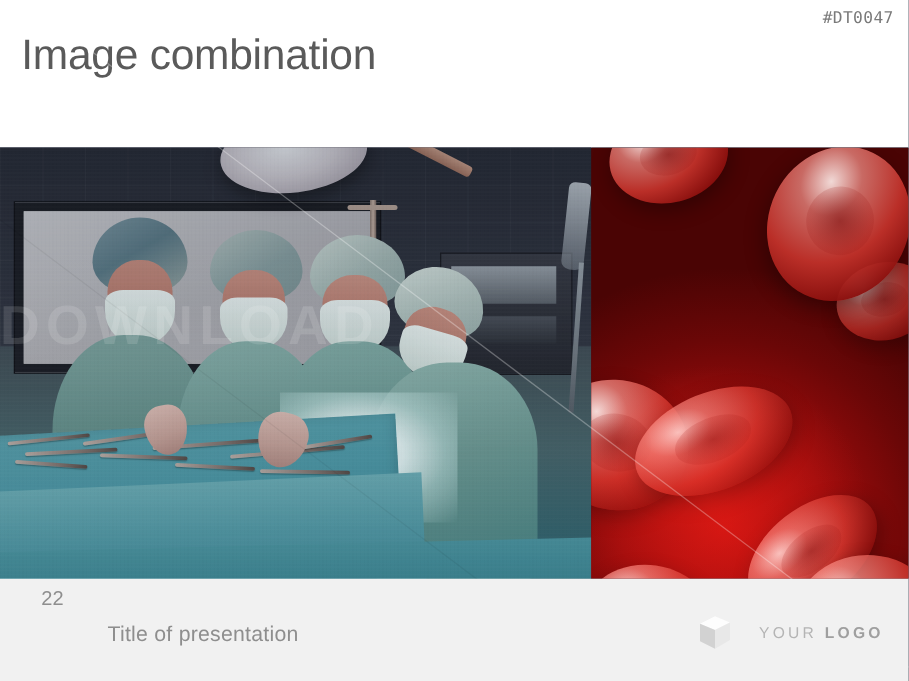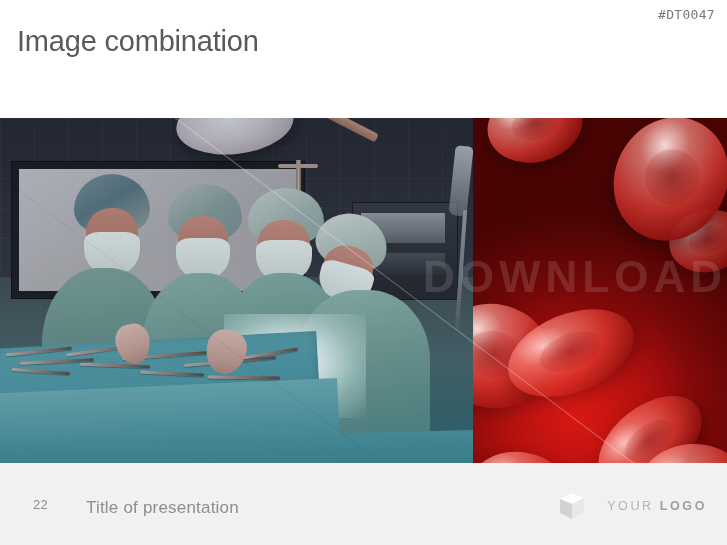--- a/index.html
+++ b/index.html
@@ -26,21 +26,21 @@
     position:absolute;
     right:12px; top:7px;
     font-size:13px;
     letter-spacing:.3px;
     color:#7a7a7a;
     font-family:"DejaVu Sans Mono","Liberation Mono",monospace;
   }
   .title{
     position:absolute;
     left:17px; top:26px;
-    font-size:29px;
+    font-size:34px;
     font-weight:400;
     color:#5a5a5a;
     letter-spacing:-0.2px;
     line-height:1.1;
     white-space:nowrap;
   }
   .subheadline{
     position:absolute;
     left:18px; top:70px;
     font-size:17px;
@@ -319,22 +319,22 @@
 
   
   .footer{
     position:absolute;
     left:0; top:463px;
     width:727px; height:82px;
     background:#f1f1f1;
   }
   .slide-number{
     position:absolute;
-    left:33px; top:497px;
-    font-size:13px;
+    left:33px; top:471px;
+    font-size:16px;
     color:#8e8e8e;
     letter-spacing:.2px;
   }
   .footer-title{
     position:absolute;
     left:86px; top:498px;
     font-size:17px;
     color:#8e8e8e;
     letter-spacing:.2px;
   }
@@ -370,29 +370,28 @@
     transform:rotate(37deg);
   }
   .wm-diag .ln2{
     top:190px;
     background:rgba(0,0,0,.055);
   }
   .wm-text{
     position:absolute;
     left:0; top:236px;
     width:727px;
-    text-align:right;
+    text-align:left;
     font-size:44px;
     font-weight:700;
     letter-spacing:5px;
     color:rgba(255,255,255,.13);
     pointer-events:none;
     user-select:none;
     white-space:nowrap;
-    margin-top:16px;
   }
 </style>
 </head>
 <body>
 
 <div class="slide">
 
   <div class="header">
     <div class="ref-code">#DT0047</div>
     <div class="title">Image combination</div>

